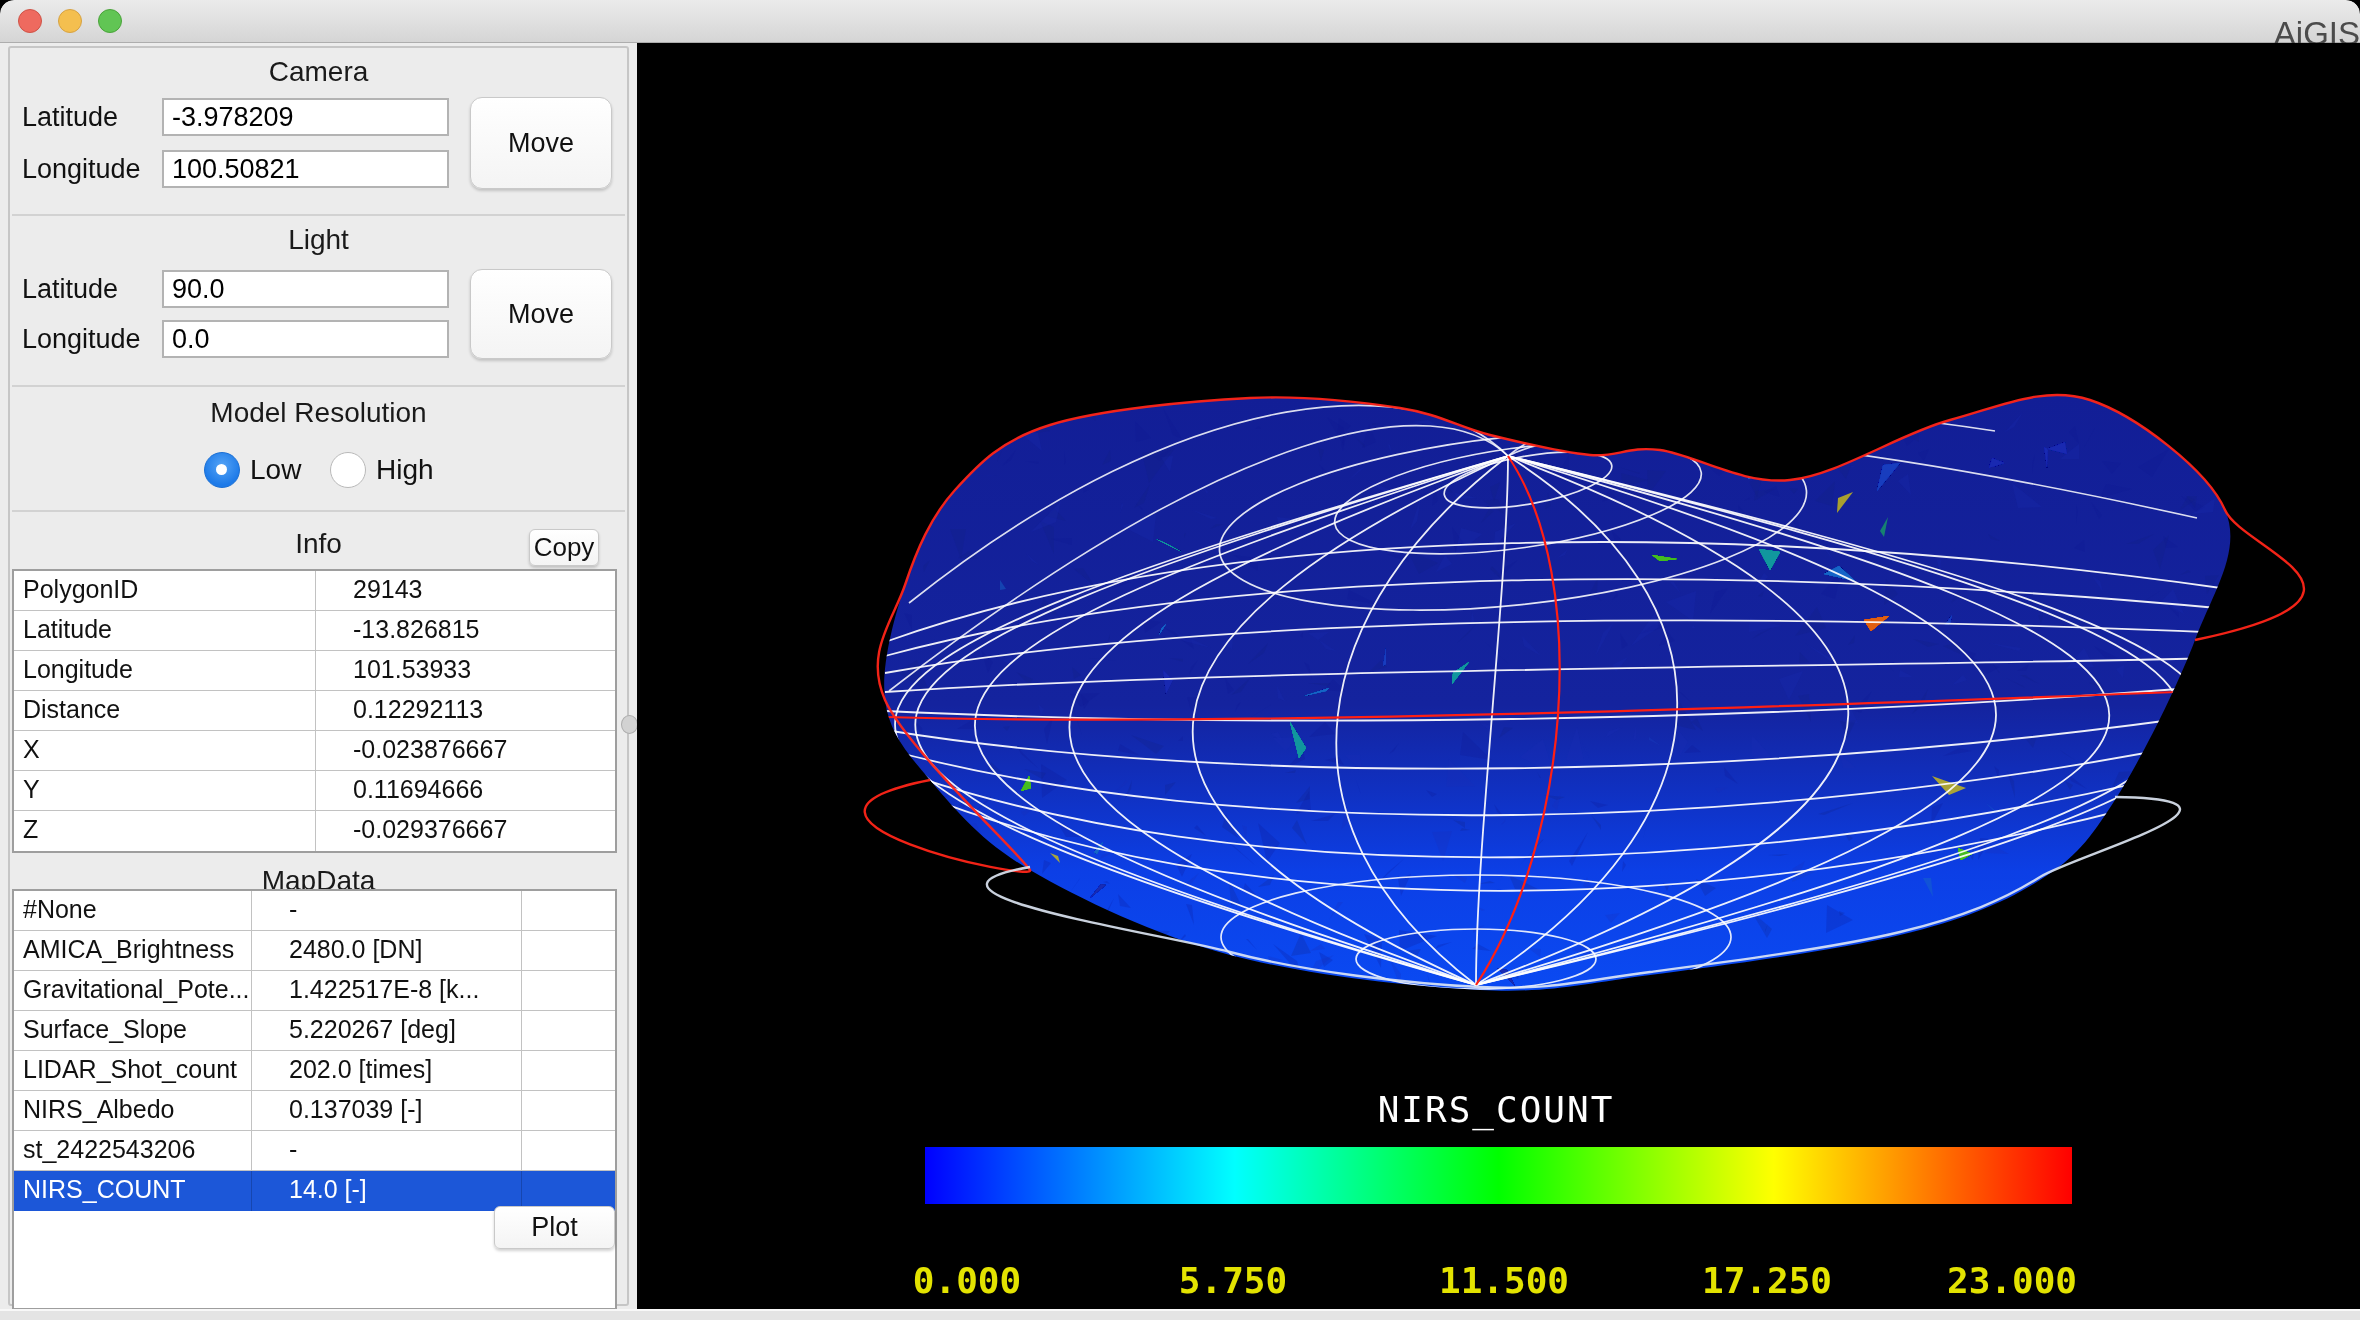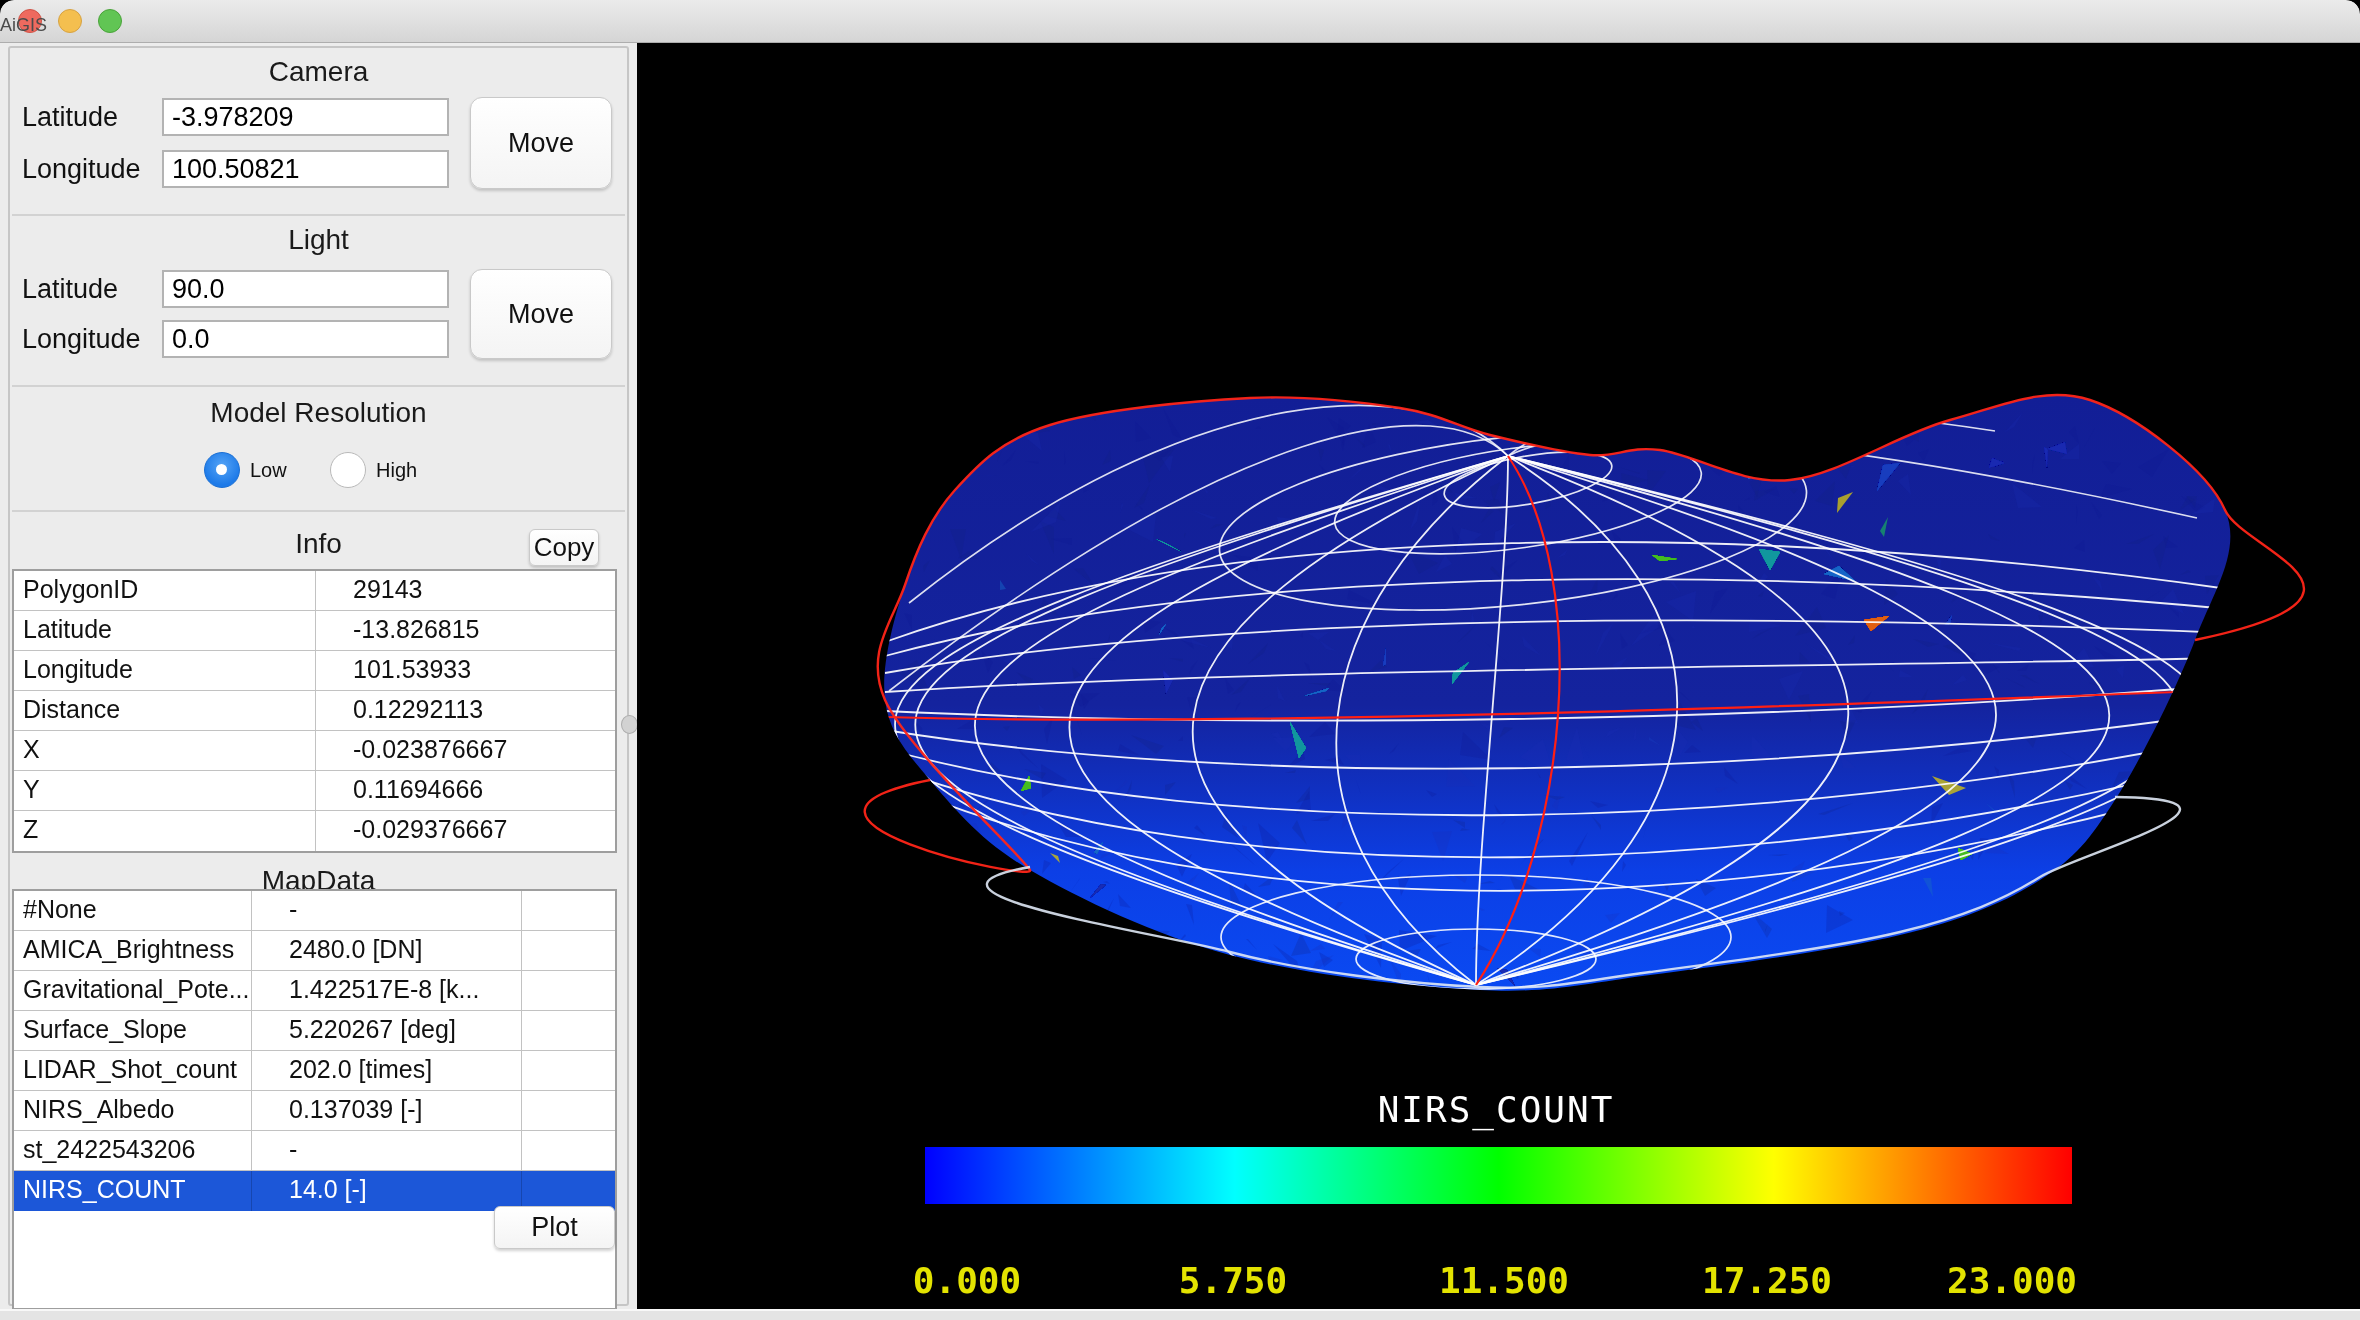--- a/index.html
+++ b/index.html
@@ -3,43 +3,43 @@
 <meta charset="utf-8">
 <style>
   html,body{margin:0;padding:0;background:#000;}
   *{box-sizing:border-box;}
   .stage{position:relative;width:2360px;height:1320px;background:#000;overflow:hidden;
          font-family:"Liberation Sans",sans-serif;border-radius:14px 14px 0 0;}
   
   .titlebar{position:absolute;left:0;top:0;width:2360px;height:43px;
             background:linear-gradient(#ebebeb,#d5d5d5);border-bottom:1px solid #adadad;
             border-radius:14px 14px 0 0;}
-  .title-text{position:absolute;left:0;top:4px;width:100%;height:43px;line-height:43px;
-              text-align:left;font-size:18px;font-weight:500;color:#4b4b4b;}
+  .title-text{position:absolute;left:0;top:12px;width:100%;height:43px;line-height:43px;
+              text-align:right;font-size:33px;font-weight:500;color:#4b4b4b;}
   .tl{position:absolute;top:9px;width:24px;height:24px;border-radius:50%;}
   .tl.red{left:18px;background:#ee6a5f;border:1px solid #ce5347;}
   .tl.yellow{left:58px;background:#f4bf4f;border:1px solid #d6a243;}
   .tl.green{left:98px;background:#61c554;border:1px solid #4aa33a;}
   
   .sidebar{position:absolute;left:0;top:43px;width:637px;height:1266px;background:#ececec;}
   .panel{position:absolute;left:8px;top:3px;width:621px;height:1260px;
          border:2px solid #c6c6c6;border-radius:3px;background:#ececec;}
   .sec-title{position:absolute;left:0;width:100%;text-align:center;font-size:28px;color:#1a1a1a;}
   .f-label{position:absolute;font-size:27px;color:#111;line-height:40px;}
   .t-input{position:absolute;width:287px;height:38px;border:2px solid #b3b3b3;background:#fff;
            font-family:"Liberation Sans",sans-serif;font-size:27px;color:#000;padding:0 8px;outline:none;}
   .btn{position:absolute;background:linear-gradient(#ffffff,#f4f4f4);border:1.5px solid #c9c9c9;
        border-radius:10px;box-shadow:0 2px 3px rgba(0,0,0,.18);font-family:"Liberation Sans",sans-serif;
        font-size:27px;color:#111;display:flex;align-items:center;justify-content:center;text-align:center;}
   .move-btn{border-radius:12px;}
   .divider{position:absolute;left:2px;right:2px;height:0;border-top:2px solid #d2d2d2;}
   .radio{position:absolute;width:36px;height:36px;border-radius:50%;background:#fff;border:1.5px solid #b9b9b9;}
   .radio.on{background:radial-gradient(circle at 50% 38%,#55a4f6,#1d7ae8 70%);border:1.5px solid #1a6fd4;}
   .radio.on .dot{position:absolute;left:11px;top:11px;width:11px;height:11px;border-radius:50%;background:#fff;}
-  .r-label{position:absolute;font-size:20px;color:#111;line-height:40px;}
+  .r-label{position:absolute;font-size:28px;color:#111;line-height:40px;}
   .tbl{position:absolute;left:2px;width:605px;background:#fff;border:2px solid #9e9e9e;}
   .trow{display:flex;height:40px;border-bottom:1.5px solid #c2c2c2;gap:28px;}
   .trow:last-child{border-bottom:none;}
   .tcell{height:100%;font-size:25px;color:#111;line-height:37px;padding-left:9px;
          overflow:hidden;white-space:nowrap;border-right:1.5px solid #c2c2c2;}
   .tcell:last-child{border-right:none;}
   .info-tbl .tcell.c1{width:302px;}
   .info-tbl .tcell.c2{flex:1;}
   .map-tbl .tcell.c1{width:238px;}
   .map-tbl .tcell.c2{width:242px;}

